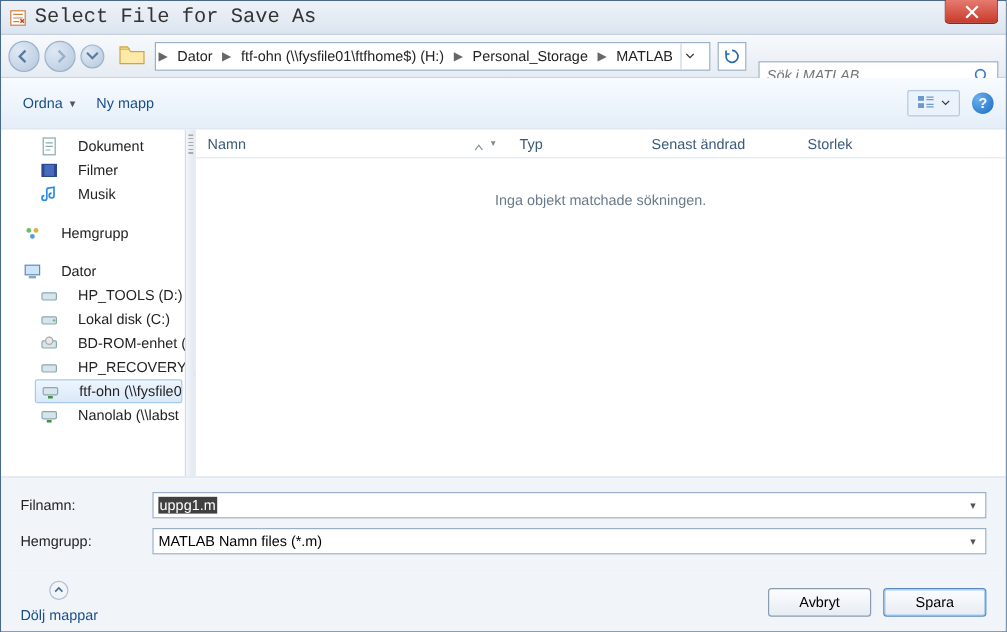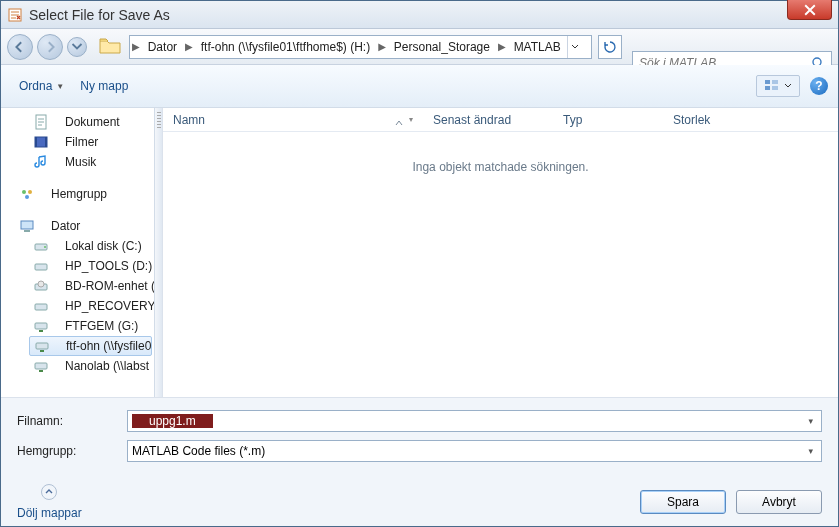--- a/index.html
+++ b/index.html
@@ -1,20 +1,20 @@
 <!DOCTYPE html>
 <html><head>
 <meta charset="utf-8">
 <style>
 * { box-sizing: border-box; margin: 0; padding: 0; font-family: "Segoe UI", Tahoma, sans-serif; }
 body { background: #5a7a9a; width: 839px; height: 527px; overflow: hidden; }
 .window { width: 839px; height: 527px; background: #fff; border: 1px solid #4a6a8a; display: flex; flex-direction: column; }
 .titlebar { height: 28px; background: linear-gradient(#eef2f7, #dbe5f0); display: flex; align-items: center; padding: 0 0 0 6px; border-bottom: 1px solid #bcc8d8; position: relative; }
 .titlebar .icon { width: 16px; height: 16px; margin-right: 6px; }
-.titlebar .title { font-size: 14px; color: #333; }
+.titlebar .title { font-size: 17px; color: #333; font-family: Liberation Mono, monospace; }
 .titlebar .close { position: absolute; right: 6px; top: -1px; width: 45px; height: 20px; background: linear-gradient(#e67a6f, #c83a2a); border: 1px solid #8a2a1f; border-top: none; border-radius: 0 0 4px 4px; display: flex; align-items: center; justify-content: center; cursor: pointer; }
 .titlebar .close svg { width: 12px; height: 12px; }
 .navbar { height: 36px; background: linear-gradient(#f7f9fc, #e6ecf3); border-bottom: 1px solid #c8d2e0; display: flex; align-items: center; padding: 0 6px; gap: 4px; }
 .navbtn { width: 26px; height: 26px; border-radius: 50%; background: radial-gradient(circle at 30% 30%, #dfe9f5, #b5c8de); border: 1px solid #9ab0c8; display: flex; align-items: center; justify-content: center; cursor: pointer; }
 .navbtn.small { width: 20px; height: 20px; }
 .navbtn svg { width: 12px; height: 12px; }
 .folder-icon { width: 22px; height: 20px; margin: 0 4px 0 8px; }
 .breadcrumb { flex: 1; height: 24px; background: #fff; border: 1px solid #9ab0c8; display: flex; align-items: center; font-size: 12px; overflow: hidden; }
 .crumb { padding: 0 6px; height: 100%; display: flex; align-items: center; color: #222; cursor: pointer; white-space: nowrap; }
 .crumb-sep { color: #666; padding: 0 2px; font-size: 10px; }
@@ -46,21 +46,21 @@
 .colh.mod { width: 130px; }
 .colh.type { width: 110px; }
 .colh.size { flex: 1; }
 .sortmark { width: 8px; height: 8px; margin-left: auto; }
 .colsep { font-size: 8px; color: #888; }
 .empty { text-align: center; color: #6a7a8a; font-size: 12px; padding-top: 28px; }
 .formarea { border-top: 1px solid #dbe2ec; background: #f1f5fa; padding: 12px 16px 8px 16px; }
 .formrow { display: flex; align-items: center; margin-bottom: 8px; }
 .formrow label { width: 110px; font-size: 12px; color: #222; padding-right: 10px; }
 .formrow .field { flex: 1; height: 22px; border: 1px solid #9ab0c8; background: #fff; display: flex; align-items: center; padding: 0 4px; font-size: 12px; }
-.formrow .field .selected-text { background: #7f1d1d; color: #fff; padding: 0 17px; }
+.formrow .field .selected-text { background: #404040; color: #fff; padding: 0 1px; }
 .formrow .field .dd2 { margin-left: auto; font-size: 9px; color: #555; cursor: pointer; padding: 0 4px; }
 .footer { height: 48px; background: #f1f5fa; display: flex; align-items: center; padding: 0 16px; }
 .hidef { display: flex; align-items: center; gap: 6px; font-size: 12px; color: #1a4f8a; cursor: pointer; flex-direction: column; }
 .hidef .chev { width: 16px; height: 16px; border: 1px solid #b0c0d4; border-radius: 50%; display: flex; align-items: center; justify-content: center; }
 .footer .spacer2 { flex: 1; }
 .btn { min-width: 86px; height: 24px; margin-left: 10px; border: 1px solid #8a9ab0; border-radius: 3px; background: linear-gradient(#fdfdfe, #e6ecf3); font-size: 12px; cursor: pointer; }
 .btn.primary { border: 1px solid #5a8ac0; box-shadow: 0 0 0 1px #a8d0f8 inset; }
 </style>
 </head>
 <body>
@@ -196,49 +196,42 @@
       <div class="tree-item">
         <span class="ticon"><svg viewBox="0 0 16 16">
               <rect x="2" y="3" width="12" height="8" fill="#cde4f8" stroke="#5a8ac0"></rect>
               <rect x="5" y="12" width="6" height="2" fill="#8aa"></rect>
             </svg></span>
         <span>Dator</span>
       </div>
       <div class="tree-item l2">
         <span class="ticon"><svg viewBox="0 0 16 16">
               <rect x="2" y="6" width="12" height="6" rx="1" fill="#d8e4ec" stroke="#8aa"></rect>
+            </svg></span>
+        <span>HP_TOOLS (D:)</span>
+      </div>
+      <div class="tree-item l2">
+        <span class="ticon"><svg viewBox="0 0 16 16">
+              <rect x="2" y="6" width="12" height="6" rx="1" fill="#d8e4ec" stroke="#8aa"></rect>
               <circle cx="12" cy="9" r="1" fill="#6ac06a"></circle>
             </svg></span>
         <span>Lokal disk (C:)</span>
       </div>
       <div class="tree-item l2">
         <span class="ticon"><svg viewBox="0 0 16 16">
               <rect x="2" y="6" width="12" height="6" rx="1" fill="#d8e4ec" stroke="#8aa"></rect>
-            </svg></span>
-        <span>HP_TOOLS (D:)</span>
-      </div>
-      <div class="tree-item l2">
-        <span class="ticon"><svg viewBox="0 0 16 16">
-              <rect x="2" y="6" width="12" height="6" rx="1" fill="#d8e4ec" stroke="#8aa"></rect>
               <circle cx="8" cy="6" r="3" fill="#e8e8e8" stroke="#aaa"></circle>
             </svg></span>
         <span>BD-ROM-enhet (</span>
       </div>
       <div class="tree-item l2">
         <span class="ticon"><svg viewBox="0 0 16 16">
               <rect x="2" y="6" width="12" height="6" rx="1" fill="#d8e4ec" stroke="#8aa"></rect>
             </svg></span>
         <span>HP_RECOVERY (F</span>
-      </div>
-      <div class="tree-item l2">
-        <span class="ticon"><svg viewBox="0 0 16 16">
-              <rect x="2" y="5" width="12" height="6" rx="1" fill="#d8e4ec" stroke="#8aa"></rect>
-              <path d="M6 13h4" stroke="#4a8a4a" stroke-width="2"></path>
-            </svg></span>
-        <span>FTFGEM (G:)</span>
       </div>
       <div class="tree-item selected">
         <span class="ticon"><svg viewBox="0 0 16 16">
               <rect x="2" y="5" width="12" height="6" rx="1" fill="#d8e4ec" stroke="#8aa"></rect>
               <path d="M6 13h4" stroke="#4a8a4a" stroke-width="2"></path>
             </svg></span>
         <span>ftf-ohn (\\fysfile0</span>
       </div>
       <div class="tree-item l2">
         <span class="ticon"><svg viewBox="0 0 16 16">
@@ -252,52 +245,52 @@
 
     <div class="content">
       <div class="colheaders">
         <div class="colh name">
           <span>Namn</span>
           <span class="sortmark"><svg viewBox="0 0 8 8">
                 <path d="M1 6l3-4 3 4" stroke="#7a8a9a" fill="none"></path>
               </svg></span>
           <span class="colsep">▾</span>
         </div>
+        <div class="colh type">Typ</div>
         <div class="colh mod">Senast ändrad</div>
-        <div class="colh type">Typ</div>
         <div class="colh size">Storlek</div>
       </div>
       <div class="empty">Inga objekt matchade sökningen.</div>
     </div>
   </div>
 
   <div class="formarea">
     <div class="formrow">
       <label>Filnamn:</label>
       <div class="field">
         <span class="selected-text">uppg1.m</span>
         <span class="dd2">▾</span>
       </div>
     </div>
     <div class="formrow">
       <label>Hemgrupp:</label>
       <div class="field">
-        <span>MATLAB Code files (*.m)</span>
+        <span>MATLAB Namn files (*.m)</span>
         <span class="dd2">▾</span>
       </div>
     </div>
   </div>
 
   <div class="footer">
     <div class="hidef">
       <span class="chev">
         <svg width="8" height="8" viewBox="0 0 8 8">
             <path d="M1 5l3-3 3 3" stroke="#4a6a9a" fill="none" stroke-width="1.4"></path>
           </svg>
       </span>
       <span>Dölj mappar</span>
     </div>
     <div class="spacer2"></div>
+    <button class="btn">Avbryt</button>
     <button class="btn primary">Spara</button>
-    <button class="btn">Avbryt</button>
   </div>
 
 </div>
 
 </body></html>

